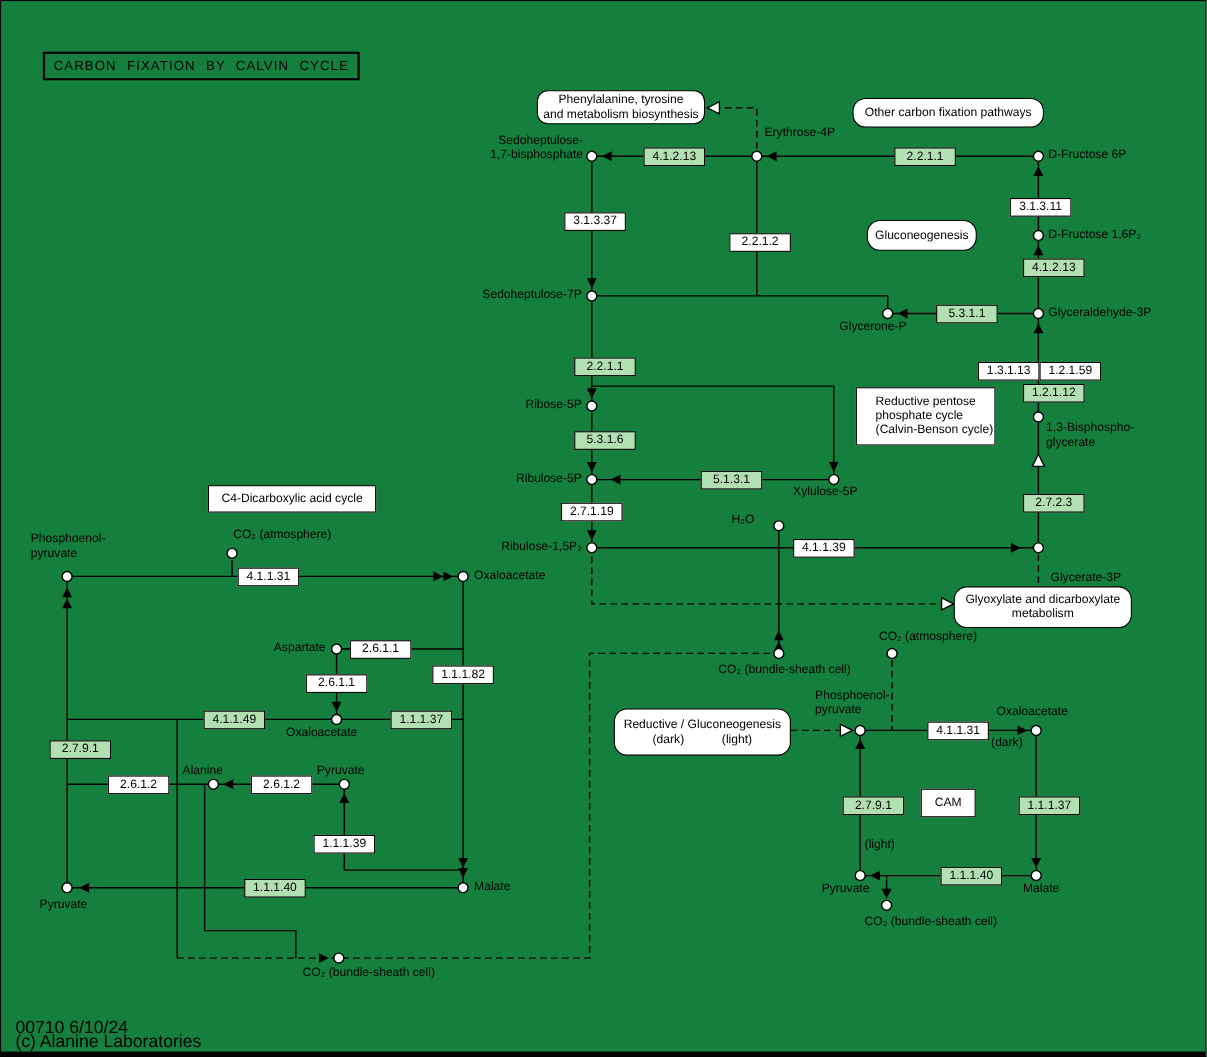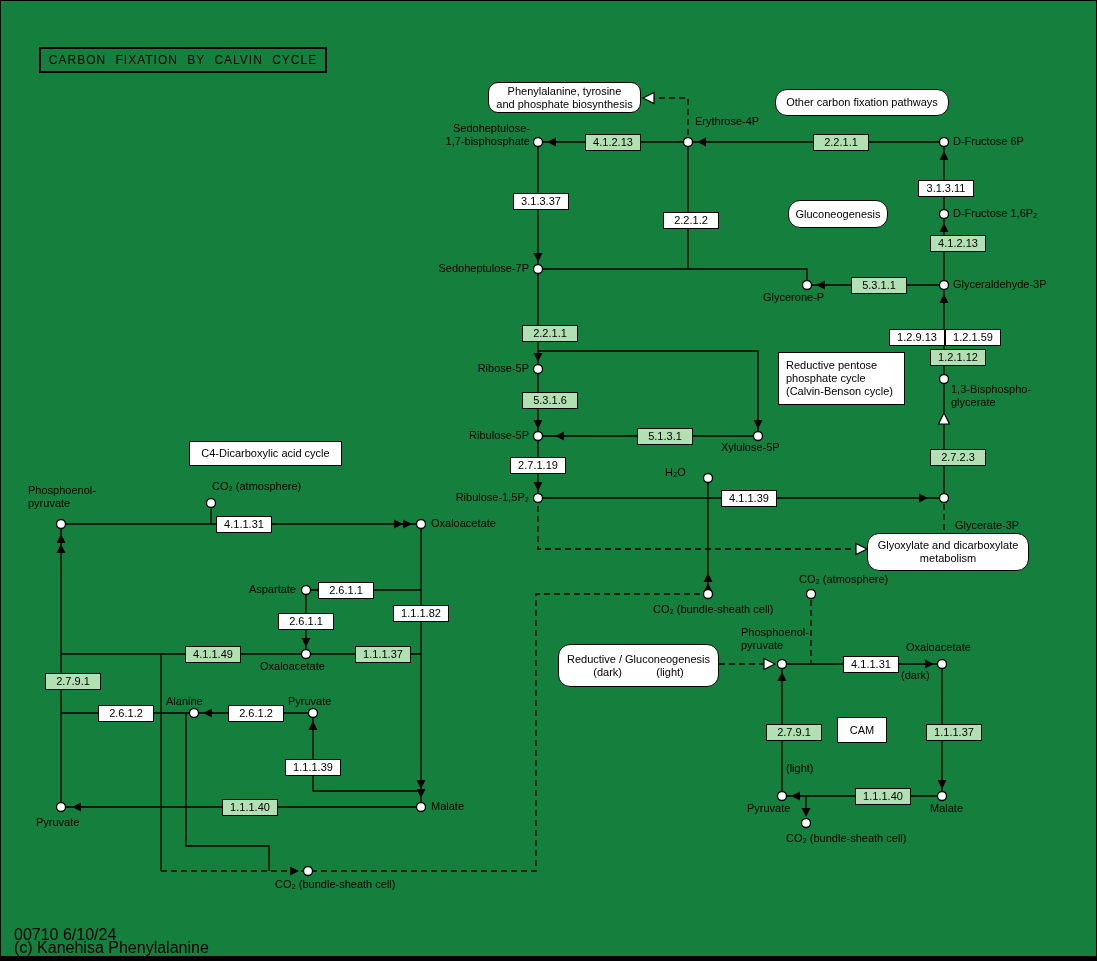--- a/index.html
+++ b/index.html
@@ -17,21 +17,21 @@
   }
   .enzyme.green { background:var(--enzyme-green,#b3e0b3);margin-left:12px; }
   .lbl { position:absolute; font-size:11px; line-height:13px; white-space:pre-line; }
   .lbl.r { text-align:right; }
   .pbox {
     position:absolute; border:1px solid #000; border-radius:12px; background:#fff;
     font-size:11px; line-height:13px; display:flex; flex-direction:column;
     align-items:center; justify-content:center; text-align:center; white-space:pre-line;
   }
   .pbox.rect { border-radius:0; }
-  .pbox.leftal { align-items:flex-start; text-align:left; padding-left:7px; }
+  .pbox.leftal { align-items:flex-start; text-align:left; padding-left:17px; }
   .duo { display:flex; width:100%; justify-content:space-evenly; }
   .title-box {
     position:absolute; left:38px; top:46px; width:288px; height:26px;
     border:2px solid #000; display:flex; align-items:center; justify-content:center;
     font-size:12px; letter-spacing:1px; word-spacing:5px; white-space:nowrap;
   }
   .footer-line { position:absolute; font-size:16px; white-space:nowrap; }
   .bottom-bar { position:absolute; left:0; right:0; bottom:0; height:4px; background:#000; }
 </style>
 </head>
@@ -155,21 +155,21 @@
       <circle cx="941" cy="795" r="4.5"></circle>
       <circle cx="805" cy="822" r="4.5"></circle>
     </g>
   </svg>
 
   <div class="title-box">
     <span>CARBON FIXATION BY CALVIN CYCLE</span>
   </div>
 
   <div class="pbox" style="left:487px;top:81px;width:153px;height:31px;border-radius:10px">Phenylalanine, tyrosine
-and phosphate biosynthesis</div>
+and metabolism biosynthesis</div>
   <div class="pbox" style="left:774px;top:88px;width:174px;height:27px">Other carbon fixation pathways</div>
   <div class="pbox" style="left:787px;top:199px;width:100px;height:28px">Gluconeogenesis</div>
   <div class="pbox rect leftal" style="left:777px;top:351px;width:127px;height:53px">Reductive pentose
 phosphate cycle
 (Calvin-Benson cycle)</div>
   <div class="pbox rect" style="left:188px;top:440px;width:153px;height:25px">C4-Dicarboxylic acid cycle</div>
   <div class="pbox" style="left:866px;top:532px;width:162px;height:38px">Glyoxylate and dicarboxylate
 metabolism</div>
   <div class="pbox" style="left:557px;top:643px;width:161px;height:43px">
     <div>Reductive / Gluconeogenesis</div>
@@ -180,21 +180,21 @@
   </div>
   <div class="pbox rect" style="left:836px;top:716px;width:50px;height:26px">CAM</div>
 
   <div class="enzyme green" style="left:572px;top:133px">4.1.2.13</div>
   <div class="enzyme green" style="left:800px;top:133px">2.2.1.1</div>
   <div class="enzyme" style="left:512px;top:192px">3.1.3.37</div>
   <div class="enzyme" style="left:662px;top:211px">2.2.1.2</div>
   <div class="enzyme" style="left:917px;top:179px">3.1.3.11</div>
   <div class="enzyme green" style="left:917px;top:234px">4.1.2.13</div>
   <div class="enzyme green" style="left:838px;top:276px">5.3.1.1</div>
-  <div class="enzyme" style="left:888px;top:328px">1.2.9.13</div>
+  <div class="enzyme" style="left:888px;top:328px">1.3.1.13</div>
   <div class="enzyme" style="left:944px;top:328px">1.2.1.59</div>
   <div class="enzyme green" style="left:917px;top:348px">1.2.1.12</div>
   <div class="enzyme green" style="left:509px;top:324px">2.2.1.1</div>
   <div class="enzyme green" style="left:509px;top:391px">5.3.1.6</div>
   <div class="enzyme green" style="left:624px;top:427px">5.1.3.1</div>
   <div class="enzyme" style="left:509px;top:456px">2.7.1.19</div>
   <div class="enzyme green" style="left:917px;top:448px">2.7.2.3</div>
   <div class="enzyme" style="left:720px;top:489px">4.1.1.39</div>
   <div class="enzyme" style="left:215px;top:515px">4.1.1.31</div>
   <div class="enzyme" style="left:317px;top:581px">2.6.1.1</div>
@@ -244,16 +244,16 @@
   <div class="lbl" style="left:740px;top:625px">Phosphoenol-
 pyruvate</div>
   <div class="lbl" style="left:905px;top:640px">Oxaloacetate</div>
   <div class="lbl" style="left:900px;top:668px">(dark)</div>
   <div class="lbl" style="left:785px;top:761px">(light)</div>
   <div class="lbl" style="left:746px;top:801px">Pyruvate</div>
   <div class="lbl" style="left:929px;top:801px">Malate</div>
   <div class="lbl" style="left:785px;top:831px">CO₂ (bundle-sheath cell)</div>
 
   <div class="footer-line" style="left:13px;top:925px">00710 6/10/24</div>
-  <div class="footer-line" style="left:13px;top:938px">(c) Kanehisa Phenylalanine</div>
+  <div class="footer-line" style="left:13px;top:938px">(c) Alanine Laboratories</div>
 
   <div class="bottom-bar"></div>
 </div>
 
 </body></html>

